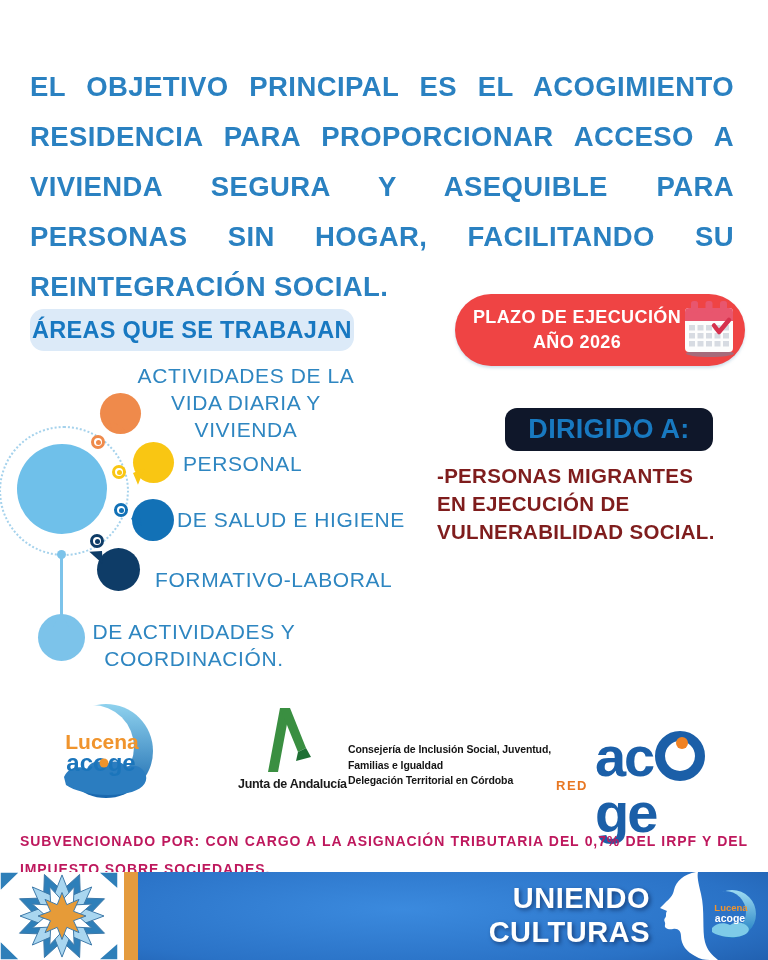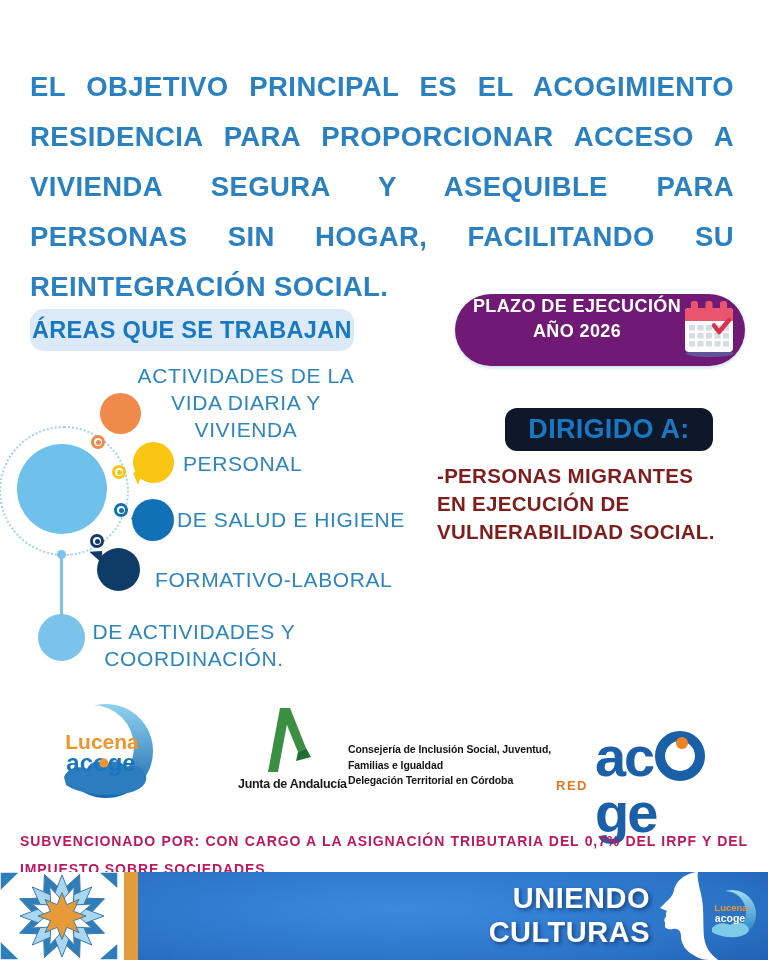--- a/index.html
+++ b/index.html
@@ -45,22 +45,22 @@
   .b4{left:38px;top:614px;width:47px;height:47px;background:#7cc3ea;}
   .b4::after{left:15px;top:-9px;border:8px solid transparent;border-bottom:14px solid #7cc3ea;}
   .area-label{position:absolute;color:#2e86c1;font-size:21px;letter-spacing:.6px;line-height:27px;}
   .area-label .ll{display:block;}
   .l0{left:118px;top:362px;width:256px;text-align:center;}
   .l1{left:183px;top:450px;}
   .l2{left:177px;top:506px;}
   .l3{left:155px;top:566px;}
   .l4{left:88px;top:618px;width:212px;text-align:center;}
   
-  .plazo{position:absolute;left:455px;top:294px;width:290px;height:72px;background:#701a75;
-    border-radius:36px;display:flex;align-items:flex-start;box-shadow:0 2px 3px rgba(120,170,200,.35);}
+  .plazo{position:absolute;left:455px;top:294px;width:290px;height:72px;background:#ef4444;
+    border-radius:36px;display:flex;align-items:center;box-shadow:0 2px 3px rgba(120,170,200,.35);}
   .plazo-text{width:212px;padding-left:16px;text-align:center;color:#fff;font-weight:bold;
     font-size:18px;line-height:25px;letter-spacing:.4px;}
   .plazo-text span{display:block;}
   .cal{position:absolute;right:7px;top:5px;width:58px;height:58px;}
   
   .dirigido-pill{position:absolute;left:505px;top:408px;width:208px;height:43px;background:#0f172a;
     border-radius:12px;display:flex;align-items:center;justify-content:center;
     color:#1879c0;font-size:27px;font-weight:bold;letter-spacing:.3px;}
   .targets{position:absolute;left:437px;width:324px;text-align:left;color:#7f1d1d;
     font-weight:bold;font-size:20.5px;line-height:28px;letter-spacing:.3px;}

